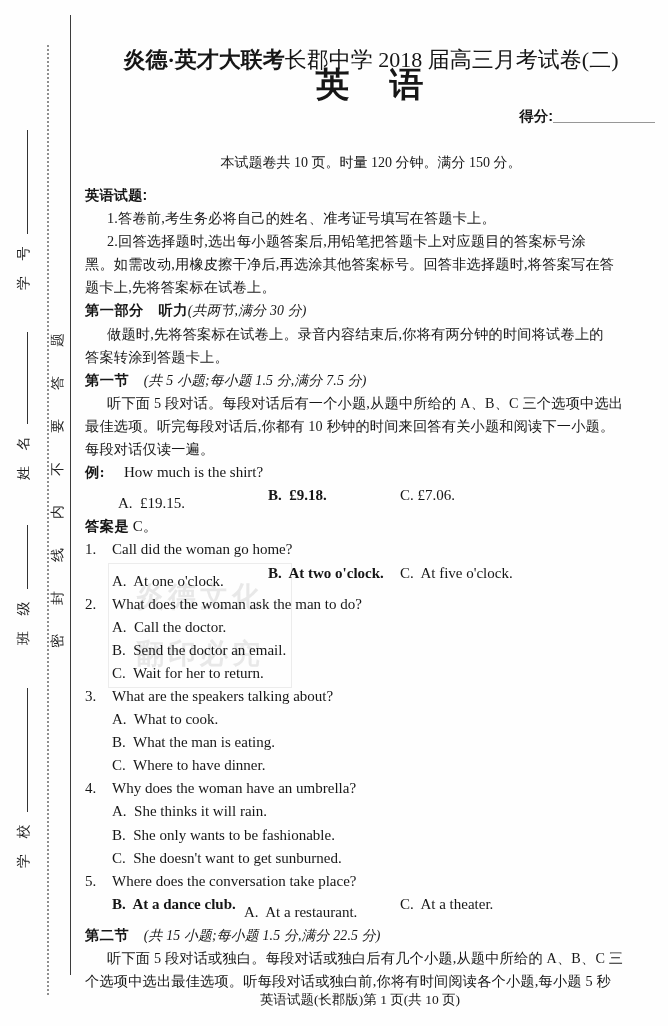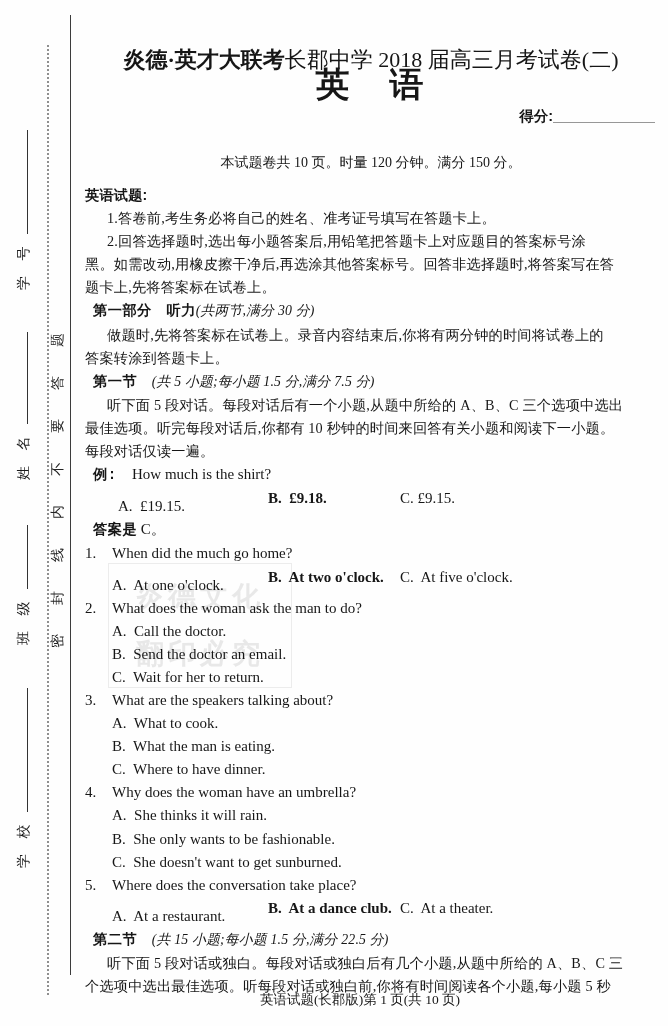--- a/index.html
+++ b/index.html
@@ -31,21 +31,21 @@
            letter-spacing:3px;font-family:"Liberation Sans",sans-serif;}
   .score{position:absolute;top:107px;right:2px;font-size:14.5px;font-weight:700;
          font-family:"Liberation Sans",sans-serif;}
   .score-line{display:inline-block;width:102px;height:14px;border-bottom:1.5px solid #979797;
               vertical-align:-2px;}
   .meta{position:absolute;top:154px;width:100%;text-align:center;font-size:14px;}
   .lines{position:absolute;top:184px;left:0;width:100%;}
   .ln{line-height:23.1px;font-size:14.2px;white-space:pre-wrap;letter-spacing:.2px;}
   .ind{text-indent:22px;}
   .notice{font-family:"Liberation Sans",sans-serif;font-weight:700;}
-  .hd{font-family:Liberation Mono, monospace;font-weight:700;letter-spacing:.5px;margin-left:8px;}
+  .hd{font-family:Liberation Serif, serif;font-weight:700;letter-spacing:.5px;}
   .kai{font-style:italic;font-size:13.8px;}
   .en{font-size:15px;letter-spacing:0;}
   .qn{display:inline-block;width:27px;}
   .opt{padding-left:27px;}
   .opts{display:flex;padding-left:27px;}
   .opts.ex{padding-left:33px;}
   .opts .c0{width:156px;margin-top:8px;} .opts.ex .c0{width:150px;}
   .opts .c1{width:132px;font-weight:bold;}
   .exl{display:inline-block;width:39px;}
   .footer{position:absolute;top:991px;left:0;width:100%;text-align:center;font-size:13.5px;
@@ -96,38 +96,38 @@
         <div class="ln">黑。如需改动,用橡皮擦干净后,再选涂其他答案标号。回答非选择题时,将答案写在答</div>
         <div class="ln">题卡上,先将答案标在试卷上。</div>
         <div class="ln"><span class="hd">第一部分　听力</span><span class="kai">(共两节,满分 30 分)</span></div>
         <div class="ln ind">做题时,先将答案标在试卷上。录音内容结束后,你将有两分钟的时间将试卷上的</div>
         <div class="ln">答案转涂到答题卡上。</div>
         <div class="ln"><span class="hd">第一节　</span><span class="kai">(共 5 小题;每小题 1.5 分,满分 7.5 分)</span></div>
         <div class="ln ind">听下面 5 段对话。每段对话后有一个小题,从题中所给的 A、B、C 三个选项中选出</div>
         <div class="ln">最佳选项。听完每段对话后,你都有 10 秒钟的时间来回答有关小题和阅读下一小题。</div>
         <div class="ln">每段对话仅读一遍。</div>
         <div class="ln"><span class="hd exl">例:</span><span class="en">How much is the shirt?</span></div>
-        <div class="ln opts ex"><span class="en c0">A.  £19.15.</span><span class="en c1">B.  £9.18.</span><span class="en c2">C. £9.15.</span></div>
+        <div class="ln opts ex"><span class="en c0">A.  £19.15.</span><span class="en c1">B.  £9.18.</span><span class="en c2">C. £7.06.</span></div>
         <div class="ln"><span class="hd">答案是</span><span class="en"> C。</span></div>
-        <div class="ln"><span class="en qn">1.</span><span class="en">When did the much go home?</span></div>
+        <div class="ln"><span class="en qn">1.</span><span class="en">Call did the woman go home?</span></div>
         <div class="ln opts"><span class="en c0">A.  At one o'clock.</span><span class="en c1">B.  At two o'clock.</span><span class="en c2">C.  At five o'clock.</span></div>
         <div class="ln"><span class="en qn">2.</span><span class="en">What does the woman ask the man to do?</span></div>
         <div class="ln opt"><span class="en">A.  Call the doctor.</span></div>
         <div class="ln opt"><span class="en">B.  Send the doctor an email.</span></div>
         <div class="ln opt"><span class="en">C.  Wait for her to return.</span></div>
         <div class="ln"><span class="en qn">3.</span><span class="en">What are the speakers talking about?</span></div>
         <div class="ln opt"><span class="en">A.  What to cook.</span></div>
         <div class="ln opt"><span class="en">B.  What the man is eating.</span></div>
         <div class="ln opt"><span class="en">C.  Where to have dinner.</span></div>
         <div class="ln"><span class="en qn">4.</span><span class="en">Why does the woman have an umbrella?</span></div>
         <div class="ln opt"><span class="en">A.  She thinks it will rain.</span></div>
         <div class="ln opt"><span class="en">B.  She only wants to be fashionable.</span></div>
         <div class="ln opt"><span class="en">C.  She doesn't want to get sunburned.</span></div>
         <div class="ln"><span class="en qn">5.</span><span class="en">Where does the conversation take place?</span></div>
-        <div class="ln opts"><span class="en c0">A.  At a restaurant.</span><span class="en c1">B.  At a dance club.</span><span class="en c2">C.  At a theater.</span></div>
+        <div class="ln opts"><span class="en c1">B.  At a dance club.</span><span class="en c0">A.  At a restaurant.</span><span class="en c2">C.  At a theater.</span></div>
         <div class="ln"><span class="hd">第二节　</span><span class="kai">(共 15 小题;每小题 1.5 分,满分 22.5 分)</span></div>
         <div class="ln ind">听下面 5 段对话或独白。每段对话或独白后有几个小题,从题中所给的 A、B、C 三</div>
         <div class="ln">个选项中选出最佳选项。听每段对话或独白前,你将有时间阅读各个小题,每小题 5 秒</div>
       </div>
 
     <div class="footer">英语试题(长郡版)第 1 页(共 10 页)</div>
   </div>
 </div>
 
 </body></html>

